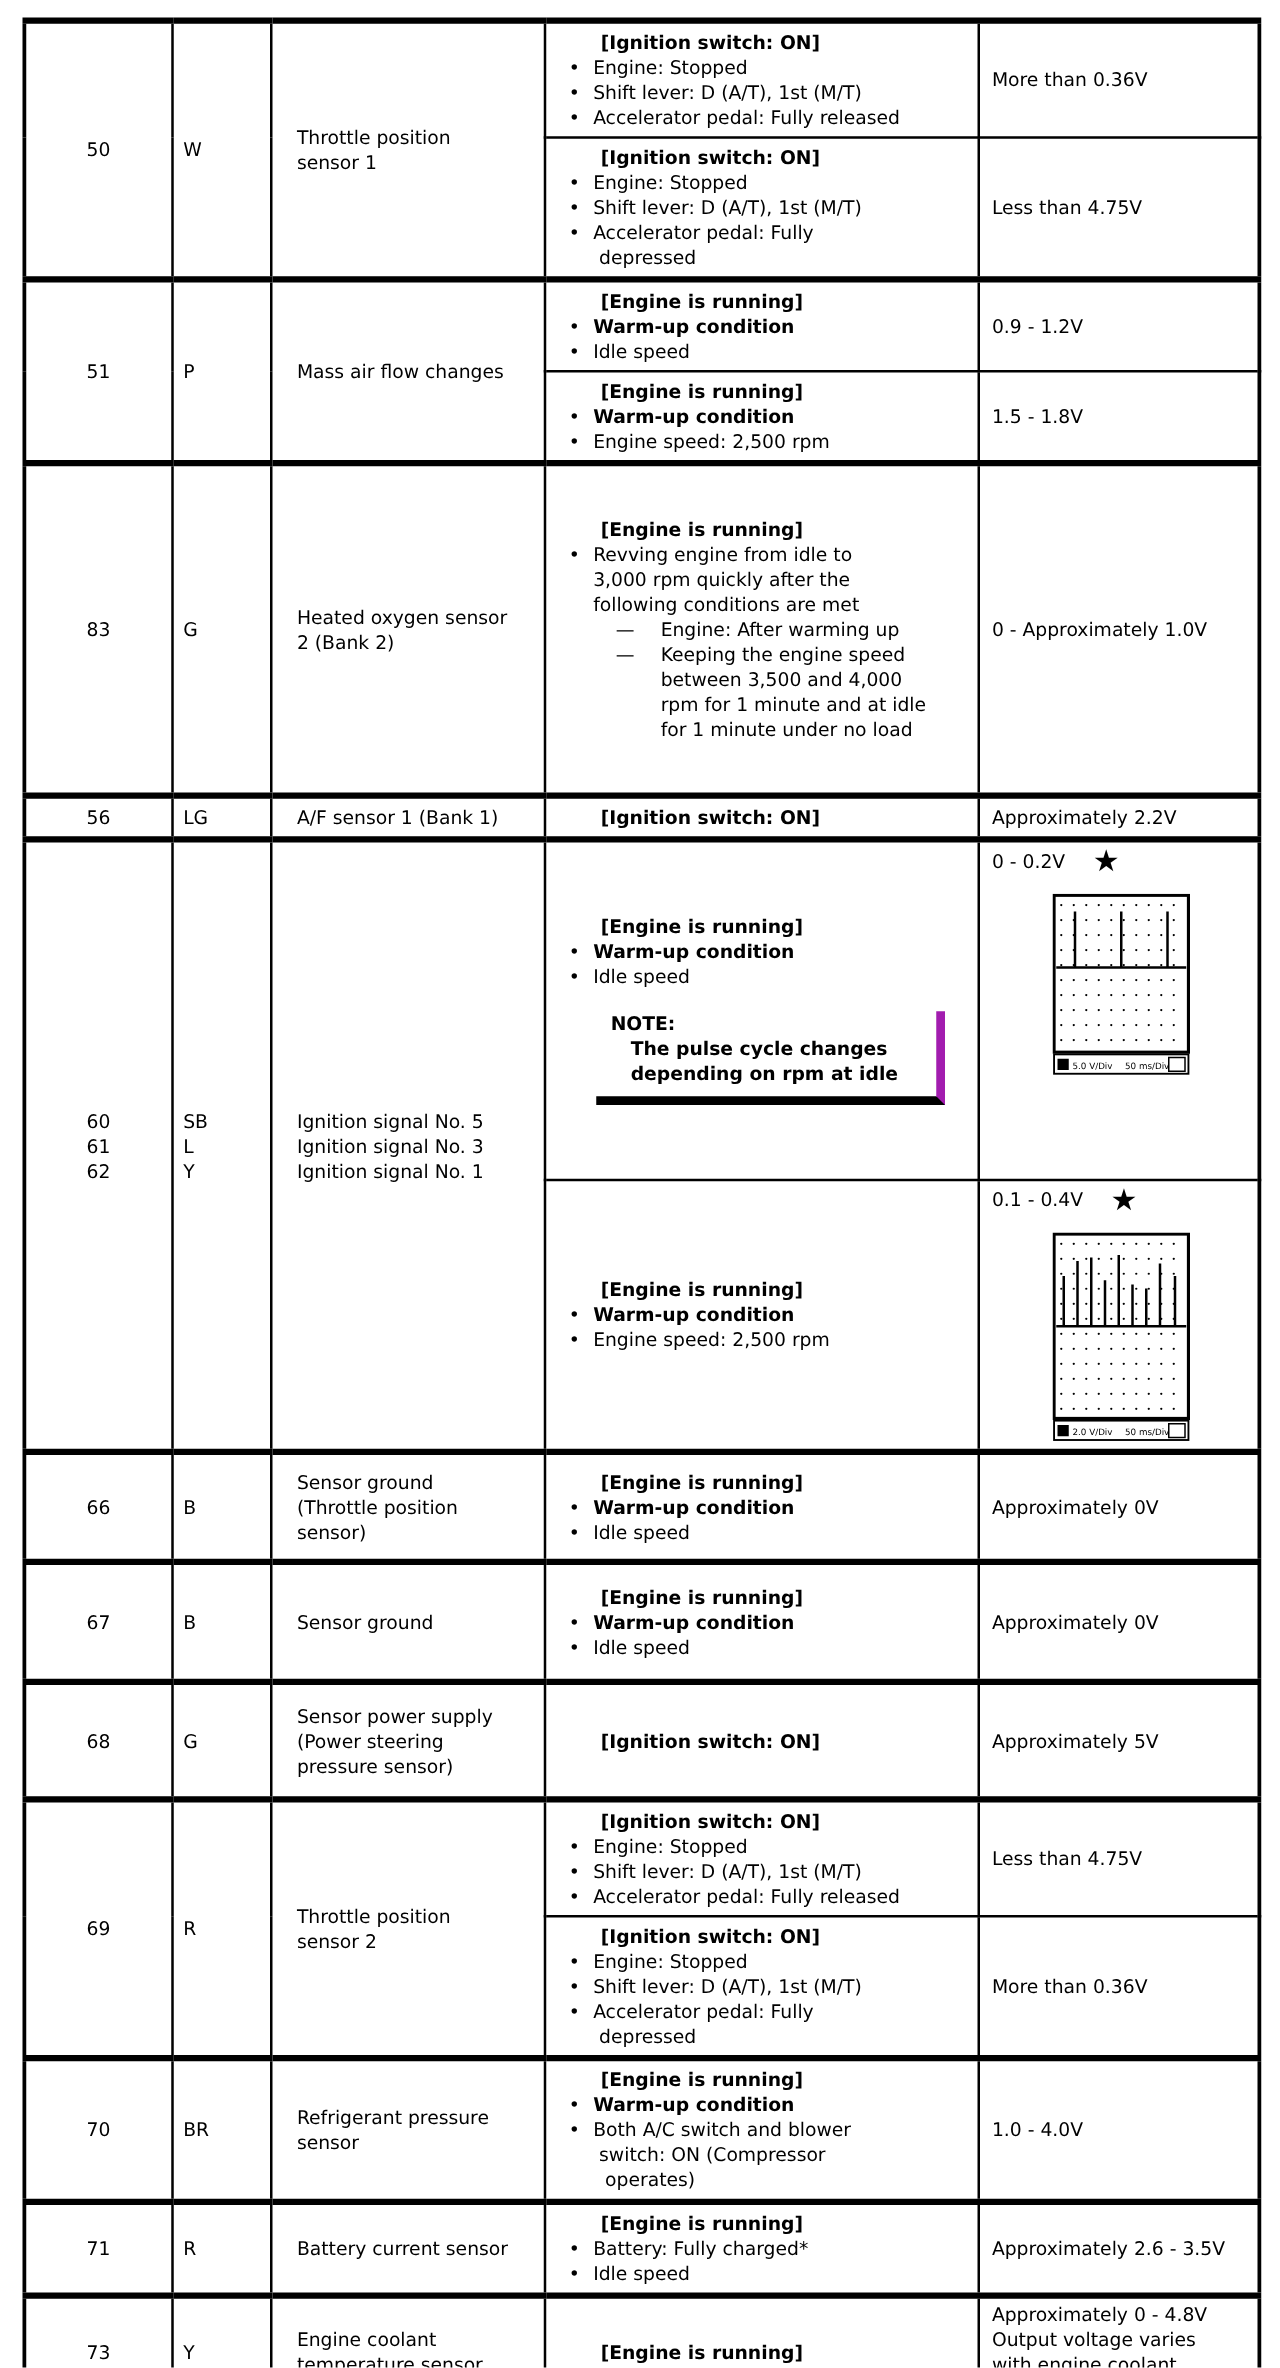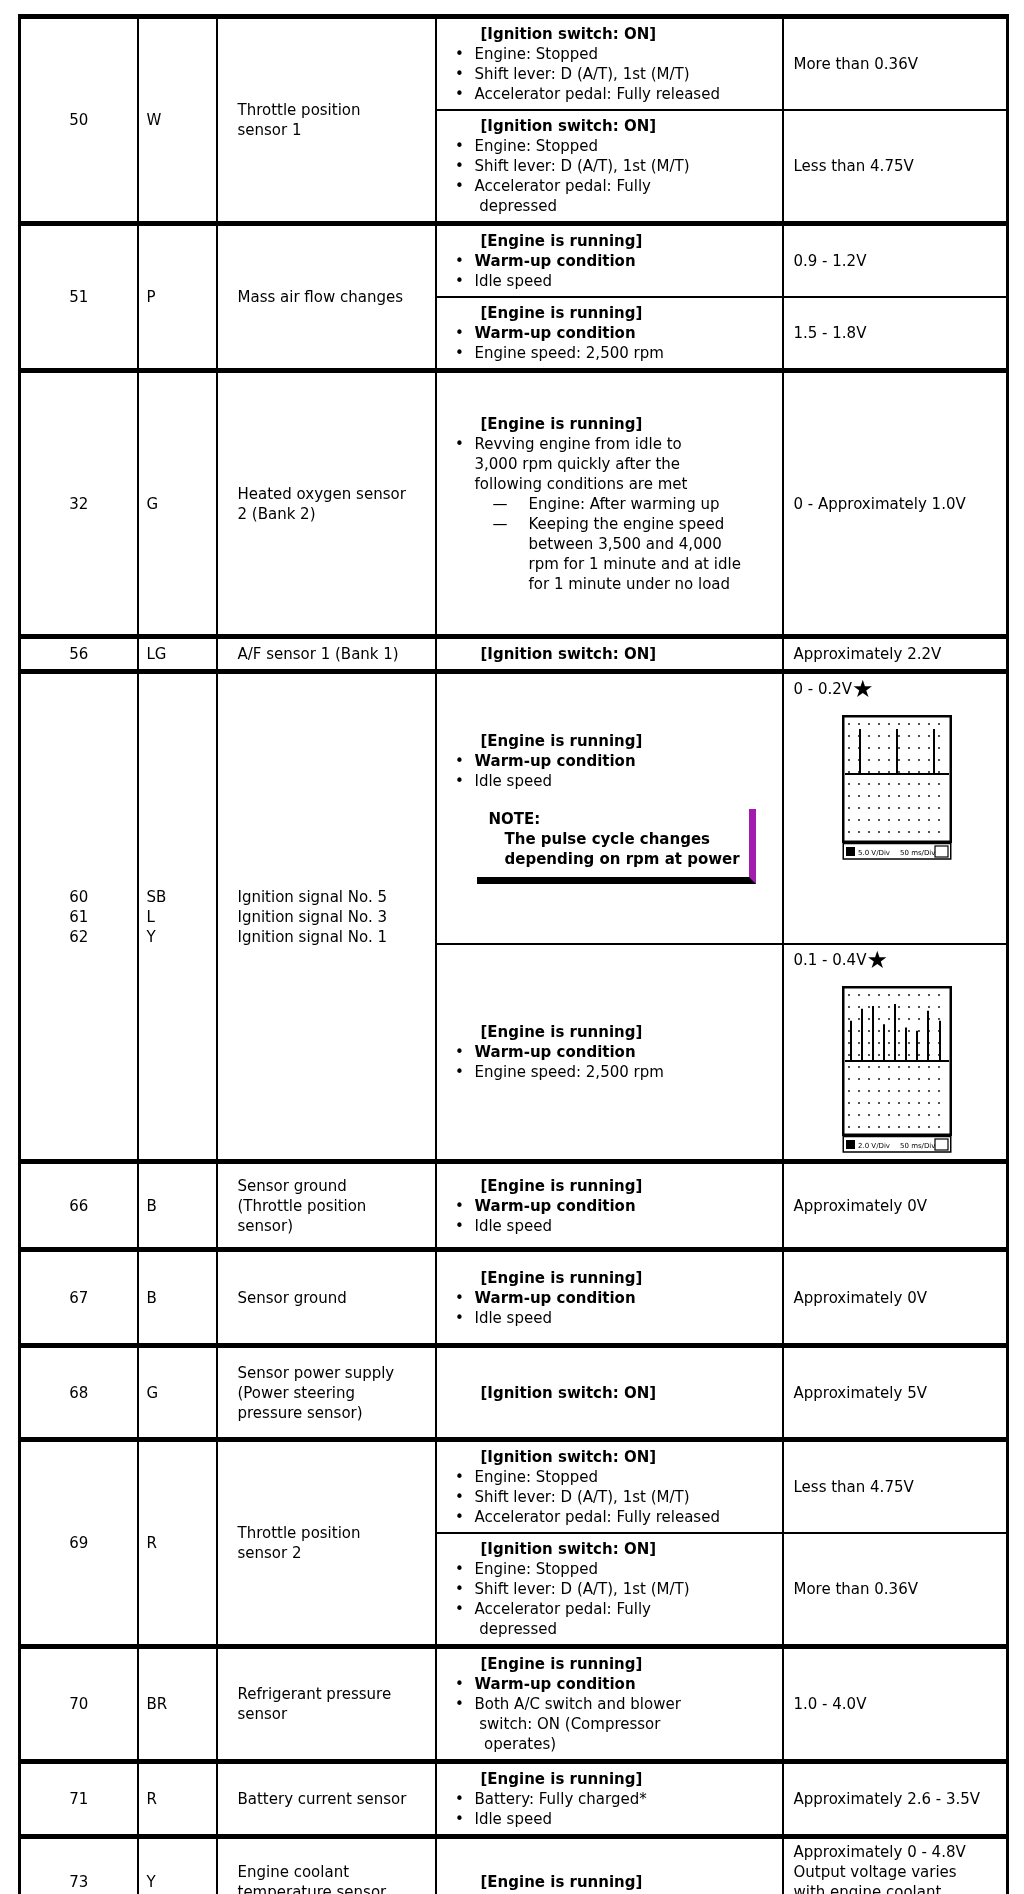--- a/index.html
+++ b/index.html
@@ -19,21 +19,21 @@
   .cond-header{font-weight:bold;margin-left:36px;}
   .brow{display:flex;align-items:flex-start;}
   .bmark{flex:0 0 30px;text-align:center;}
   .btext{flex:1;white-space:pre-wrap;}
   .brow.dash{margin-left:46px;}
   .brow.dash .bmark{flex-basis:36px;text-align:left;padding-left:2px;}
   .bold{font-weight:bold;}
   .note{margin:18px 0 2px 32px;width:252px;border-right:7px solid #a21caf;
         border-bottom:7px solid #000;padding:0 8px 8px 12px;font-weight:bold;}
   .note-body{padding-left:16px;white-space:pre-wrap;}
-  .val-line{display:flex;align-items:center;gap:0;}
+  .val-line{display:flex;align-items:center;gap:22px;}
   .star{font-size:24px;line-height:14px;}
   .scope{display:block;margin:16px auto 0;}
   .scope text{font-size:7px;font-family:"DejaVu Sans","Liberation Sans",sans-serif;}
 </style>
 </head>
 <body>
 
 <div class="page">
   <table class="vt">
     <colgroup>
@@ -110,21 +110,21 @@
               <span class="btext bold">Warm-up condition</span>
             </div>
             <div class="brow">
               <span class="bmark">•</span>
               <span class="btext">Engine speed: 2,500 rpm</span>
             </div>
           </td>
           <td class="col-val"><span>1.5 - 1.8V</span></td>
         </tr>
         <tr class="group-start" style="height: 266px;">
-          <td class="col-term" rowspan="1">32</td>
+          <td class="col-term" rowspan="1">83</td>
           <td class="col-color" rowspan="1">G</td>
           <td class="col-item" rowspan="1">Heated oxygen sensor
 2 (Bank 2)</td>
           <td class="col-cond">
             <div class="cond-header">[Engine is running]</div>
             <div class="brow">
               <span class="bmark">•</span>
               <span class="btext">Revving engine from idle to
 3,000 rpm quickly after the
 following conditions are met</span>
@@ -168,21 +168,21 @@
               <span class="bmark">•</span>
               <span class="btext bold">Warm-up condition</span>
             </div>
             <div class="brow">
               <span class="bmark">•</span>
               <span class="btext">Idle speed</span>
             </div>
             <div class="note">
               <div>NOTE:</div>
               <div class="note-body">The pulse cycle changes
-depending on rpm at power</div>
+depending on rpm at idle</div>
             </div>
           </td>
           <td class="col-val has-scope"><div class="val-line"><span>0 - 0.2V</span><span class="star">★</span></div><svg width="110" height="145" class="scope">
               <rect x="1.25" y="1.25" width="107.5" height="125.5" fill="#fff" stroke="#000" stroke-width="2.5"></rect>
               <circle cx="7" cy="9" r="0.9" fill="#000"></circle>
               <circle cx="17" cy="9" r="0.9" fill="#000"></circle>
               <circle cx="27" cy="9" r="0.9" fill="#000"></circle>
               <circle cx="37" cy="9" r="0.9" fill="#000"></circle>
               <circle cx="47" cy="9" r="0.9" fill="#000"></circle>
               <circle cx="57" cy="9" r="0.9" fill="#000"></circle>

